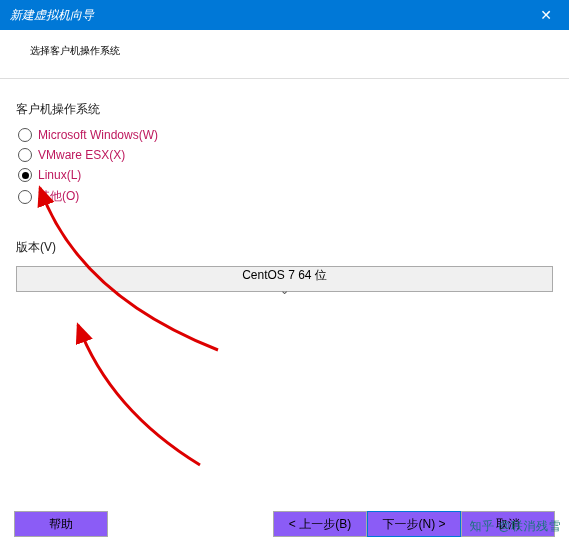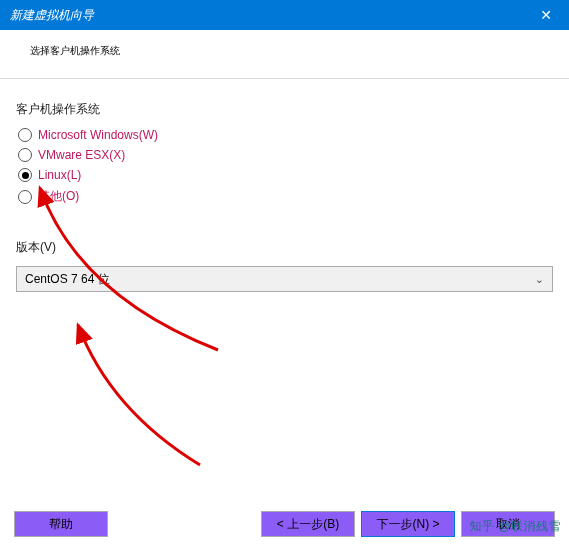--- a/index.html
+++ b/index.html
@@ -88,20 +88,21 @@
     .dropdown {
       width: 100%;
       height: 26px;
       border: 1px solid #aaa;
       background: #f0f0f0;
       display: flex;
       align-items: center;
       padding: 0 8px;
       cursor: pointer;
       margin-top: 6px;
+      flex-direction: column;
     }
     .dropdown-value {
       flex: 1;
       font-size: 12px;
       color: #000;
     }
     .dropdown-chevron {
       font-size: 11px;
       color: #555;
     }
@@ -121,21 +122,21 @@
       background: #8b5cf6;
       font-size: 12px;
       display: flex;
       align-items: center;
       justify-content: center;
       cursor: pointer;
       padding: 0 12px;
     }
     .btn.primary { border: 1.5px solid #0078d7; }
     .footer-left { }
-    .footer-right { display: flex; gap: 6px; margin-left: auto; }
+    .footer-right { display: flex; margin-left: auto; }
     .arrow {
       position: absolute;
       pointer-events: none;
     }
     .watermark {
       position: absolute;
       right: 8px;
       bottom: 14px;
       color: #0f766e;
       font-size: 12px;

